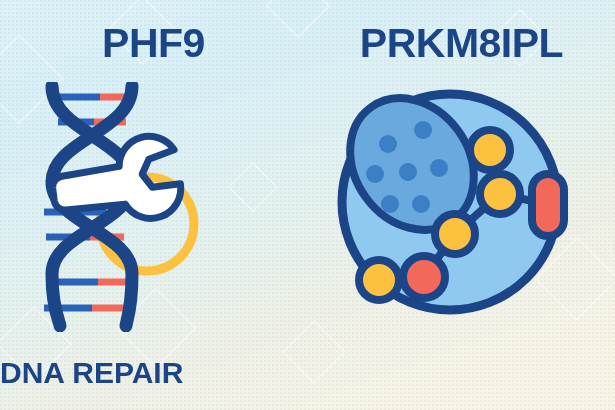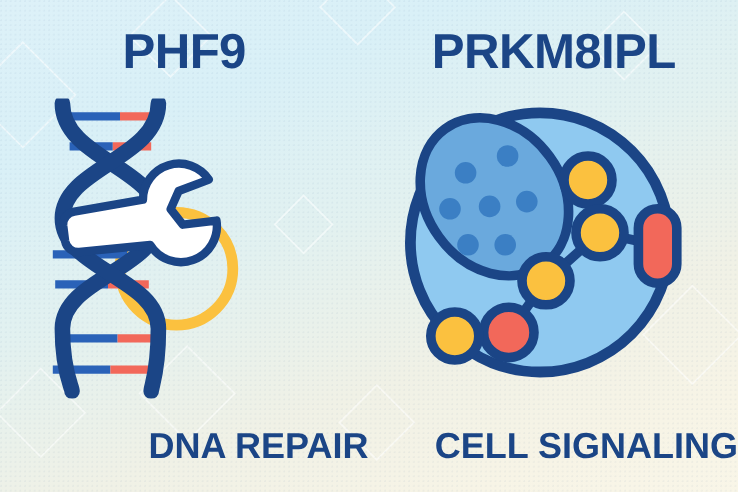--- a/index.html
+++ b/index.html
@@ -58,21 +58,21 @@
     color: #1b4586;
     line-height: 1;
   }
   .gene-title.small { font-size: 41px; }
 
   .func-label {
     position: absolute;
     left: 0;
     right: 0;
     bottom: 22px;
-    text-align: right;
+    text-align: left;
     font-size: 30px;
     font-weight: bold;
     letter-spacing: 0px;
     color: #1b4586;
     line-height: 1;
   }
 
   .art {
     position: absolute;
     left: 0;
@@ -197,16 +197,15 @@
           <circle cx="178" cy="112" r="20" fill="#fbc13f"></circle>
           <circle cx="133" cy="152" r="20" fill="#fbc13f"></circle>
           <circle cx="102" cy="195" r="21" fill="#f2685a"></circle>
           <circle cx="57" cy="198" r="20" fill="#fbc13f"></circle>
         </g>
 
         <rect x="210" y="92" width="32" height="62" rx="16" fill="#f2685a" stroke="#1b4586" stroke-width="8"></rect>
       </svg>
     </div>
 
-    <div class="func-label">CELL SIGNALING</div>
   </div>
 
 </div>
 
 </body></html>

